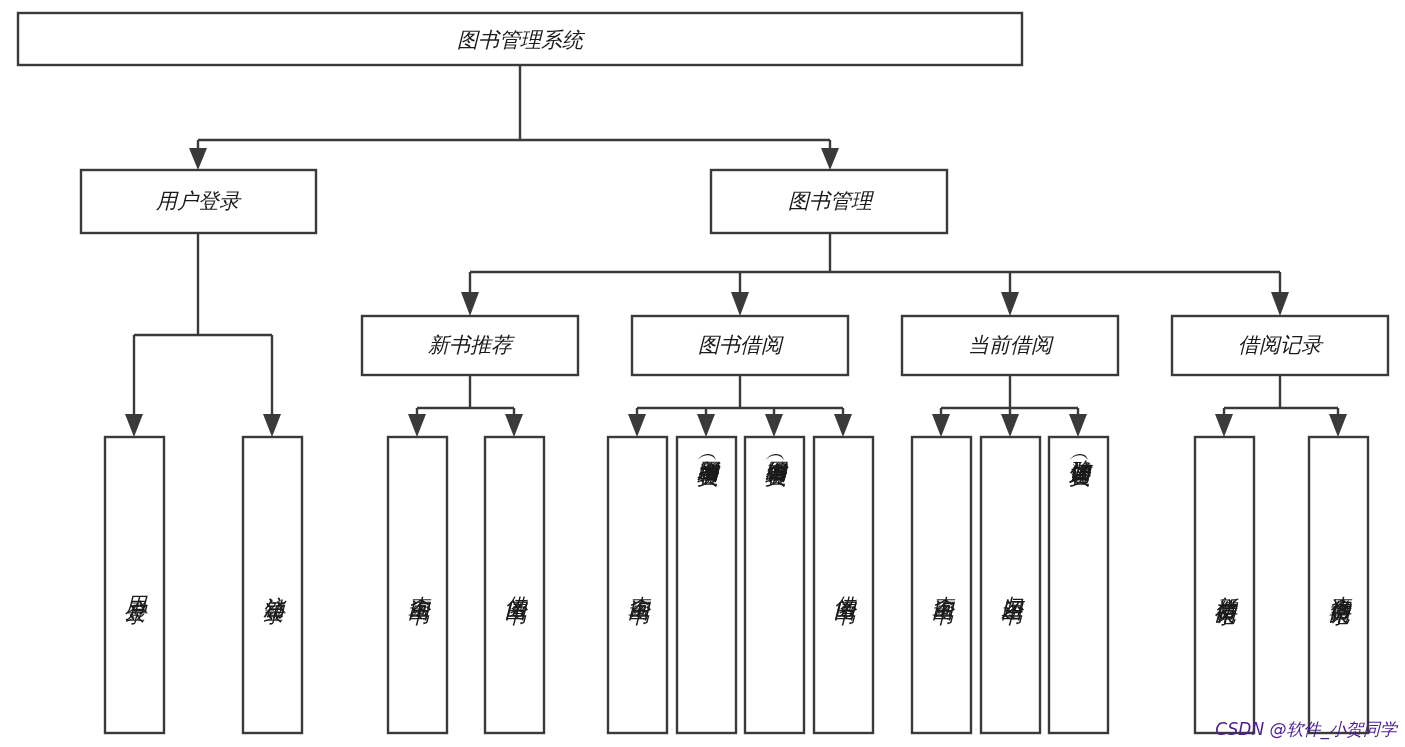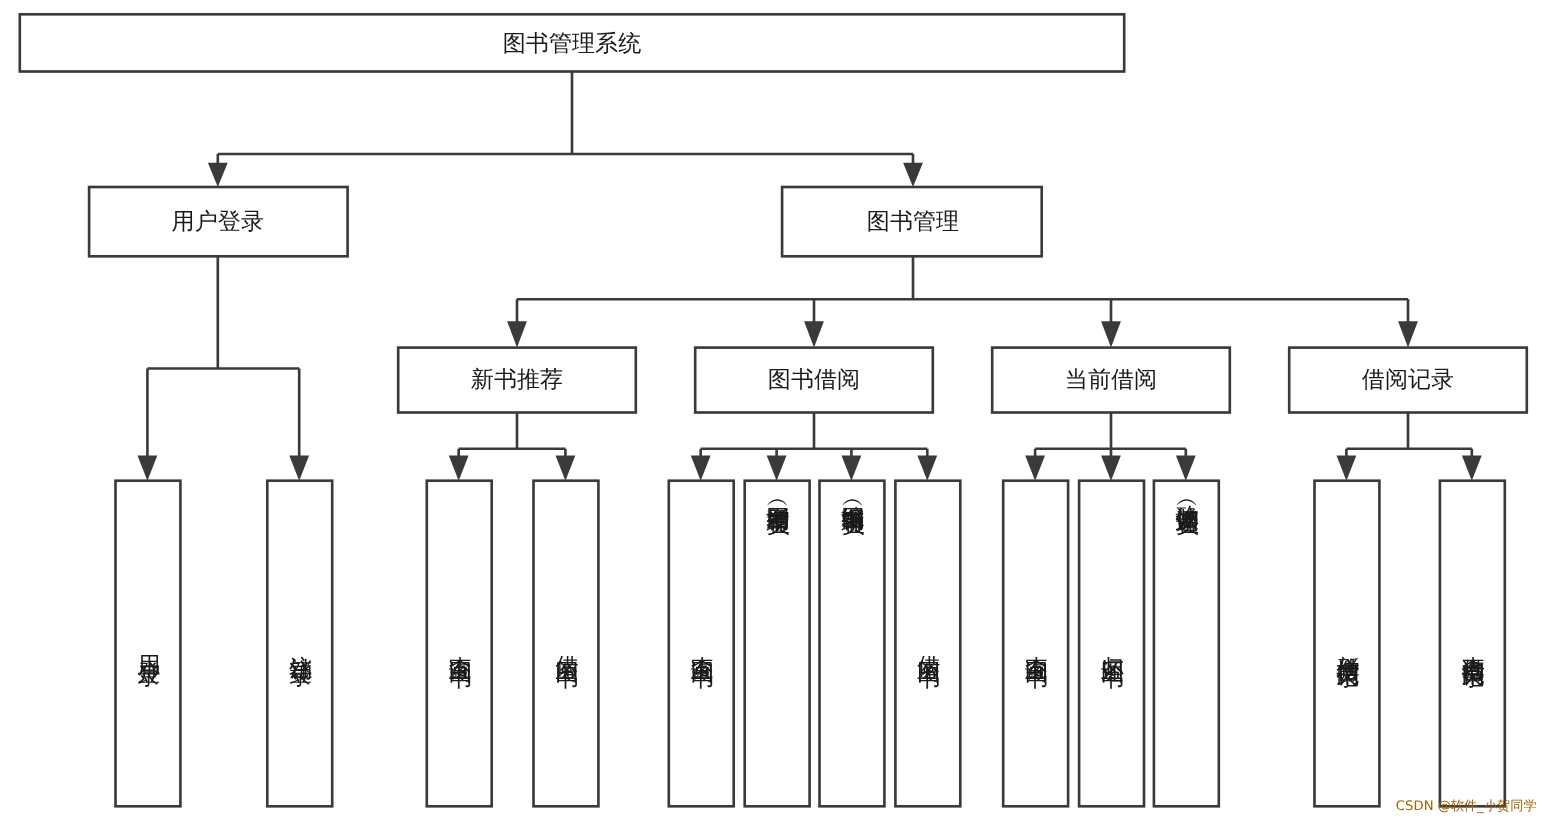--- a/index.html
+++ b/index.html
@@ -11,20 +11,21 @@
     width: 1405px;
     height: 747px;
     font-family: "DejaVu Sans", "Liberation Sans", sans-serif;
     overflow: hidden;
   }
   #diagram-root {
     position: relative;
     width: 1405px;
     height: 747px;
     background: #ffffff;
+    font-style: italic;
   }
   svg#flow {
     position: absolute;
     left: 0;
     top: 0;
     width: 1405px;
     height: 747px;
     display: block;
   }
   .node-box {
@@ -60,22 +61,22 @@
     letter-spacing: 3px;
     text-align: center;
     white-space: nowrap;
     pointer-events: none;
   }
   .watermark {
     position: absolute;
     right: 8px;
     bottom: 6px;
     font-family: "DejaVu Sans", "Liberation Sans", sans-serif;
-    font-size: 12px;
-    color: #a16207;
+    font-size: 17px;
+    color: #4c1d95;
     white-space: nowrap;
   }
 </style>
 </head>
 <body>
 
 <div id="diagram-root">
 
   <svg id="flow" viewBox="0 0 1405 747" xmlns="http://www.w3.org/2000/svg">
 

